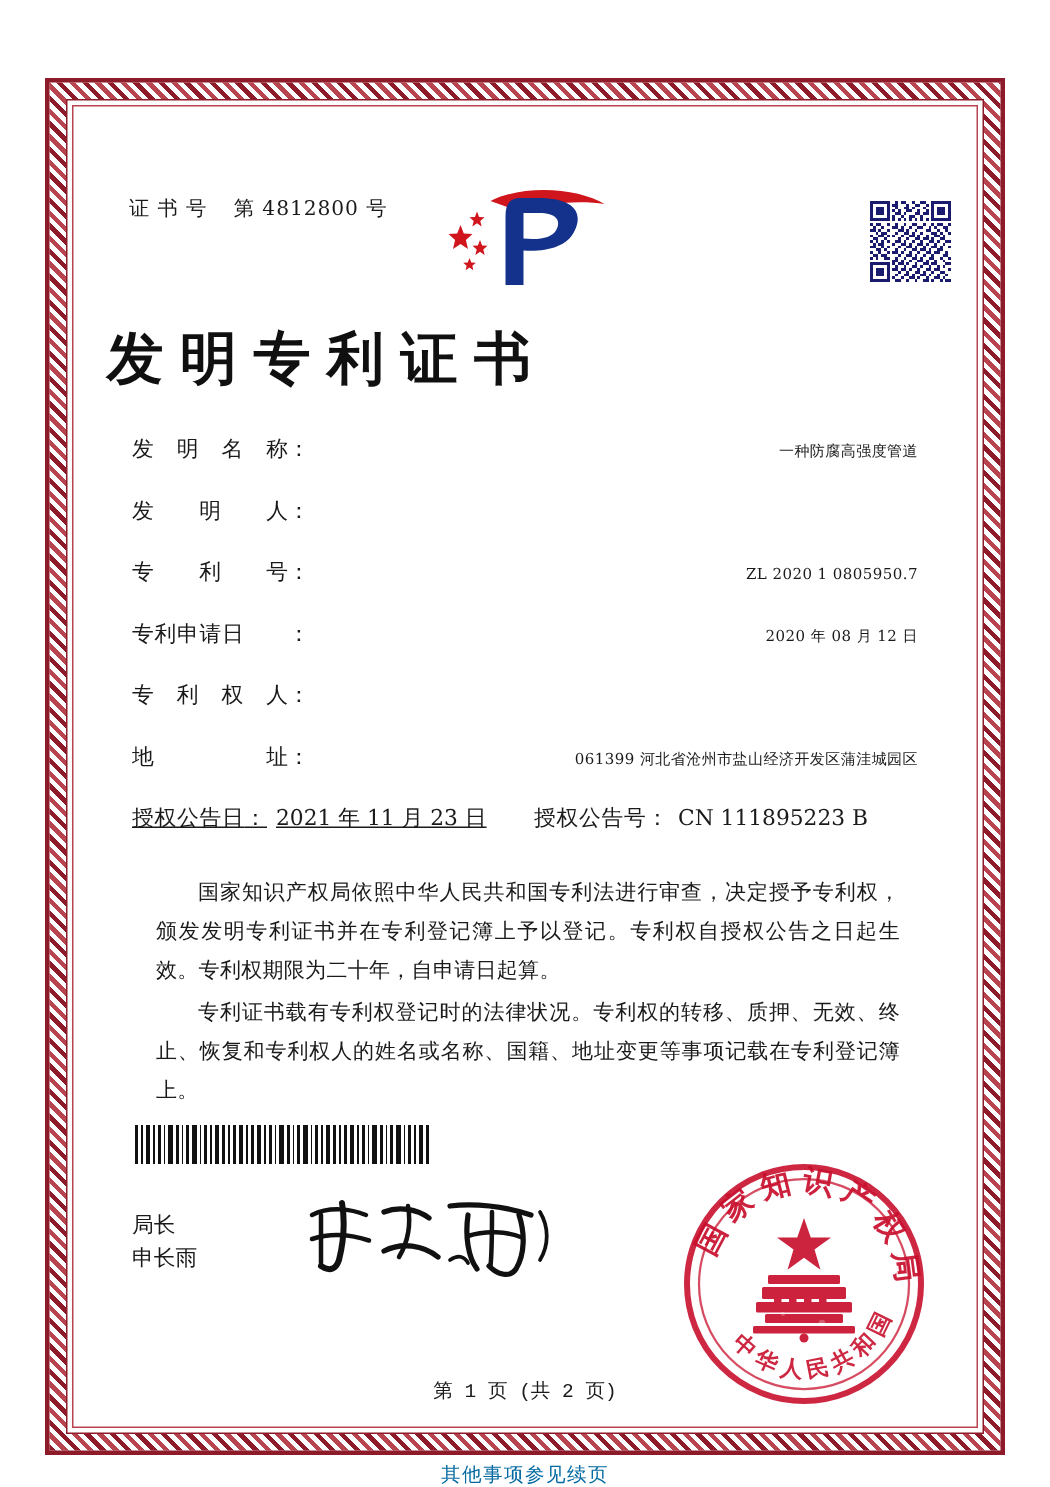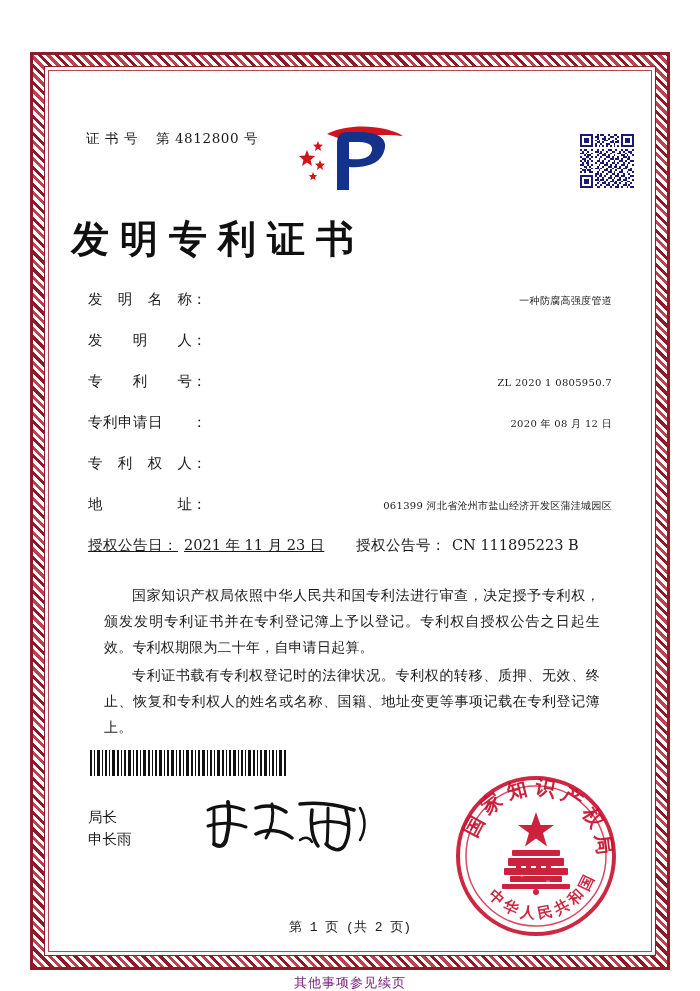--- a/index.html
+++ b/index.html
@@ -224,21 +224,21 @@
   }
   .footnote {
     position: absolute;
     left: 0;
     top: 958px;
     width: 700px;
     text-align: center;
     font-size: 13px;
     letter-spacing: 1px;
     font-family: "DejaVu Serif", serif;
-    color: #701a75;
+    color: #0369a1;
   }
 </style>
 </head>
 <body>
 
 <div class="page">
 
   <div class="border-outer"></div>
   <div class="border-inner"></div>
   <div class="border-inner2"></div>

